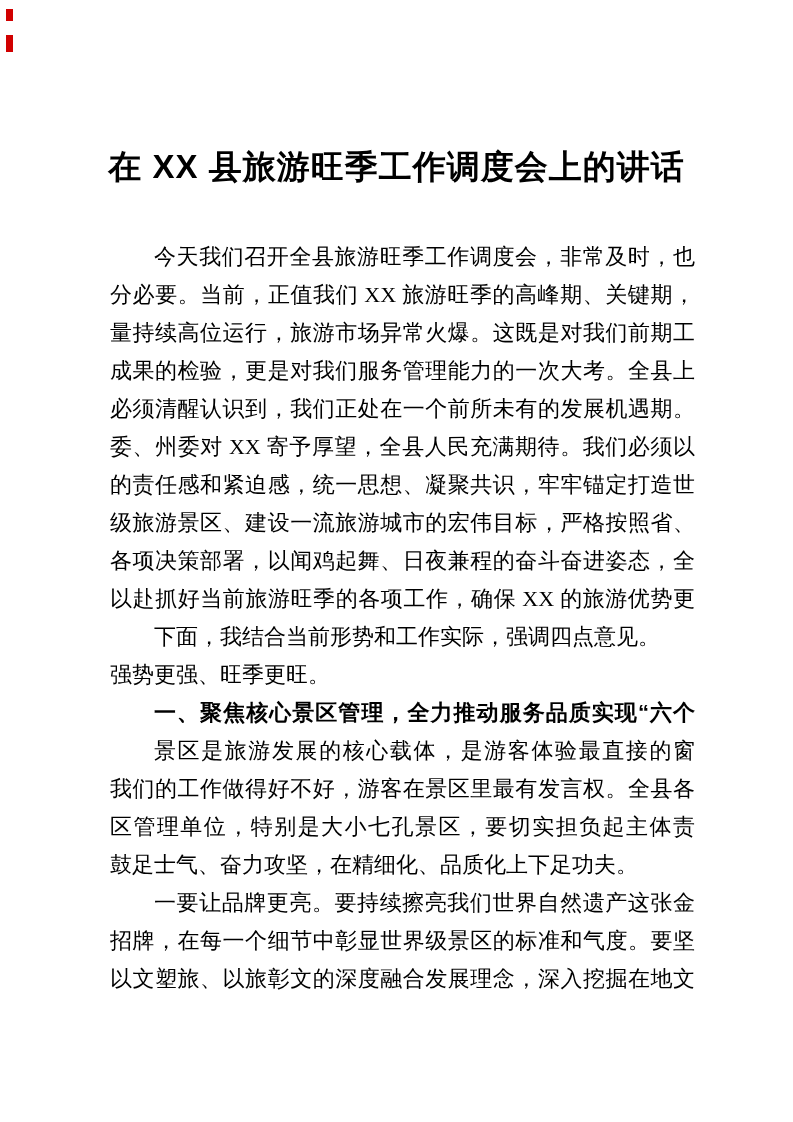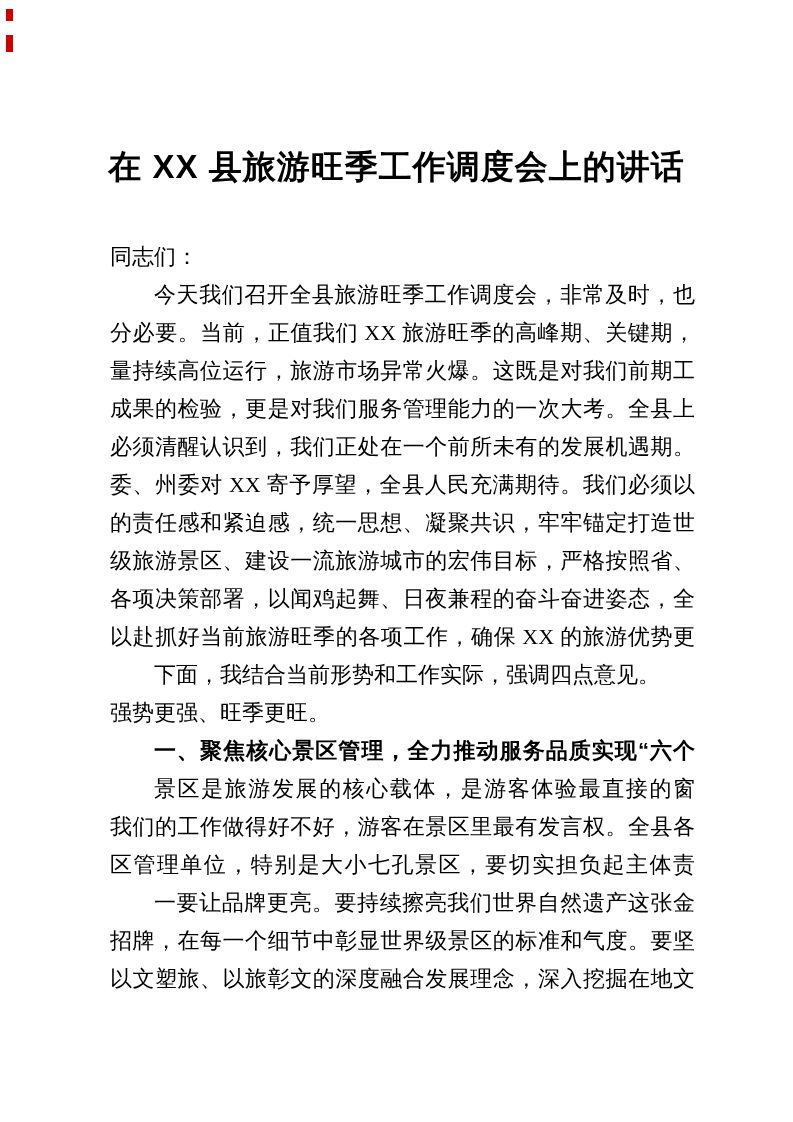--- a/index.html
+++ b/index.html
@@ -59,34 +59,34 @@
 </head>
 <body>
 
 <div class="page">
   <div class="corner-mark m1"></div>
   <div class="corner-mark m2"></div>
 
   <div class="doc-title">在 XX 县旅游旺季工作调度会上的讲话</div>
 
   <div class="doc-content">
-      <div class="line">同志们：</div>
       <div class="line indent justify">今天我们召开全县旅游旺季工作调度会，非常及时，也十</div>
       <div class="line justify">分必要。当前，正值我们 XX 旅游旺季的高峰期、关键期，游客</div>
       <div class="line justify">量持续高位运行，旅游市场异常火爆。这既是对我们前期工作</div>
       <div class="line justify">成果的检验，更是对我们服务管理能力的一次大考。全县上下</div>
       <div class="line justify">必须清醒认识到，我们正处在一个前所未有的发展机遇期。省</div>
       <div class="line justify">委、州委对 XX 寄予厚望，全县人民充满期待。我们必须以高度</div>
       <div class="line justify">的责任感和紧迫感，统一思想、凝聚共识，牢牢锚定打造世界</div>
       <div class="line justify">级旅游景区、建设一流旅游城市的宏伟目标，严格按照省、州</div>
       <div class="line justify">各项决策部署，以闻鸡起舞、日夜兼程的奋斗奋进姿态，全力</div>
       <div class="line justify">以赴抓好当前旅游旺季的各项工作，确保 XX 的旅游优势更优、</div>
       <div class="line indent">下面，我结合当前形势和工作实际，强调四点意见。</div>
       <div class="line">强势更强、旺季更旺。</div>
       <div class="line indent bold justify">一、聚焦核心景区管理，全力推动服务品质实现“六个更”</div>
       <div class="line indent justify">景区是旅游发展的核心载体，是游客体验最直接的窗口。</div>
       <div class="line justify">我们的工作做得好不好，游客在景区里最有发言权。全县各景</div>
       <div class="line justify">区管理单位，特别是大小七孔景区，要切实担负起主体责任，</div>
+      <div class="line">鼓足士气、奋力攻坚，在精细化、品质化上下足功夫。</div>
       <div class="line indent justify">一要让品牌更亮。要持续擦亮我们世界自然遗产这张金字</div>
       <div class="line justify">招牌，在每一个细节中彰显世界级景区的标准和气度。要坚持</div>
       <div class="line justify">以文塑旅、以旅彰文的深度融合发展理念，深入挖掘在地文化</div>
     </div>
 </div>
 
 </body></html>

